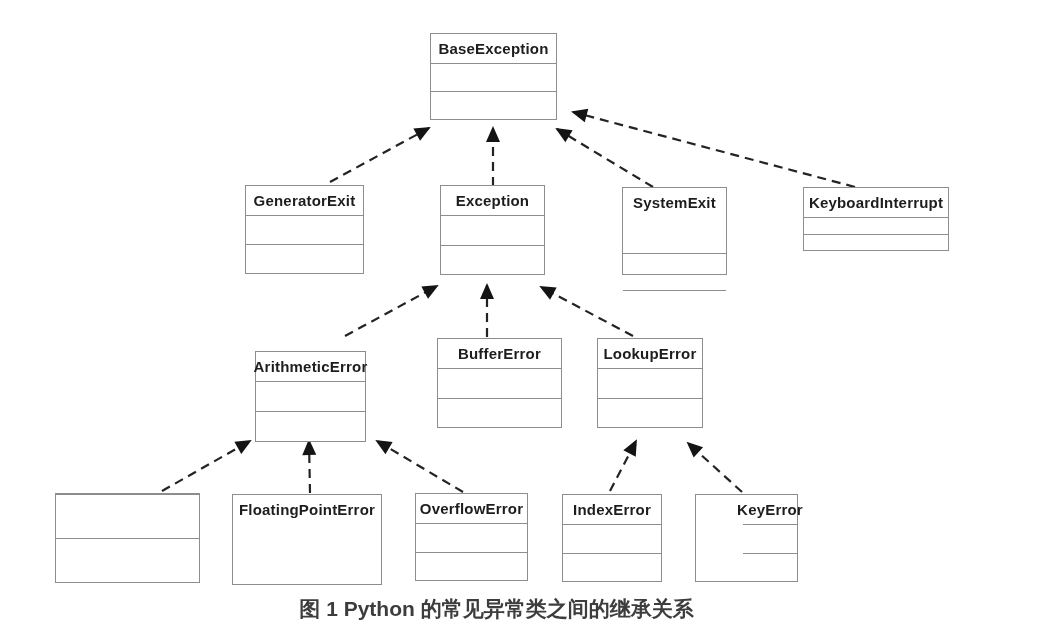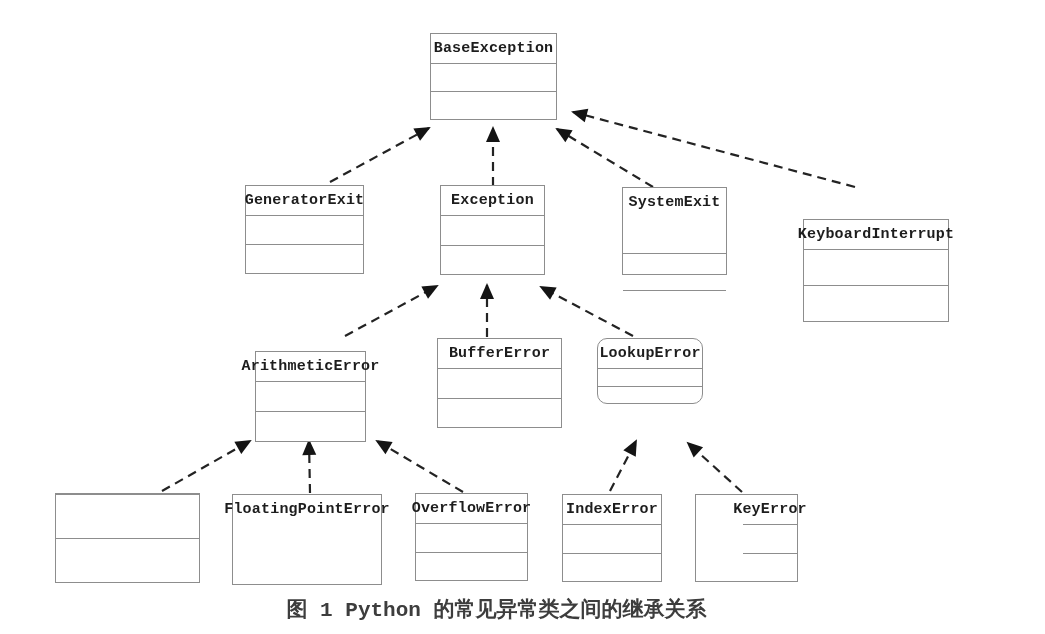--- a/index.html
+++ b/index.html
@@ -4,21 +4,21 @@
 <style>
   html, body { margin: 0; padding: 0; }
   body {
     width: 1045px;
     height: 634px;
     position: relative;
     background: #ffffff;
     font-family: "Liberation Sans", sans-serif;
     overflow: hidden;
   }
-  .stage { position: absolute; inset: 0; font-family: Liberation Mono, monospace; }
+  .stage { position: absolute; inset: 0; }
   svg.edges { position: absolute; left: 0; top: 0; width: 1045px; height: 634px; }
   .class-box {
     position: absolute;
     background: #ffffff;
     border: 1px solid #8d8d8d;
     box-sizing: border-box;
     display: flex;
     flex-direction: column;
   }
   .class-box .title {
@@ -91,39 +91,39 @@
     <div class="compartment"></div>
     <div class="compartment"></div>
   </div>
 
   <div class="class-box" style="left:622px; top:187px; width:105px; height:88px;gap:36px;">
     <div class="title">SystemExit</div>
     <div class="compartment"></div>
     <div class="compartment"></div>
   </div>
 
-  <div class="class-box" style="left:803px; top:187px; width:146px; height:103px;margin-top:32px;">
+  <div class="class-box" style="left:803px; top:187px; width:146px; height:64px;">
     <div class="title">KeyboardInterrupt</div>
     <div class="compartment"></div>
     <div class="compartment"></div>
   </div>
 
   <div class="class-box" style="left:255px; top:351px; width:111px; height:91px;">
     <div class="title">ArithmeticError</div>
     <div class="compartment"></div>
     <div class="compartment"></div>
   </div>
 
   <div class="class-box" style="left:437px; top:338px; width:125px; height:90px;">
     <div class="title">BufferError</div>
     <div class="compartment"></div>
     <div class="compartment"></div>
   </div>
 
-  <div class="class-box" style="left:597px; top:338px; width:106px; height:66px;border-radius:10px;">
+  <div class="class-box" style="left:597px; top:338px; width:106px; height:90px;">
     <div class="title">LookupError</div>
     <div class="compartment"></div>
     <div class="compartment"></div>
   </div>
 
   <div class="class-box" style="left:55px; top:493px; width:145px; height:90px;">
     <div class="compartment"></div>
     <div class="compartment"></div>
   </div>
 

